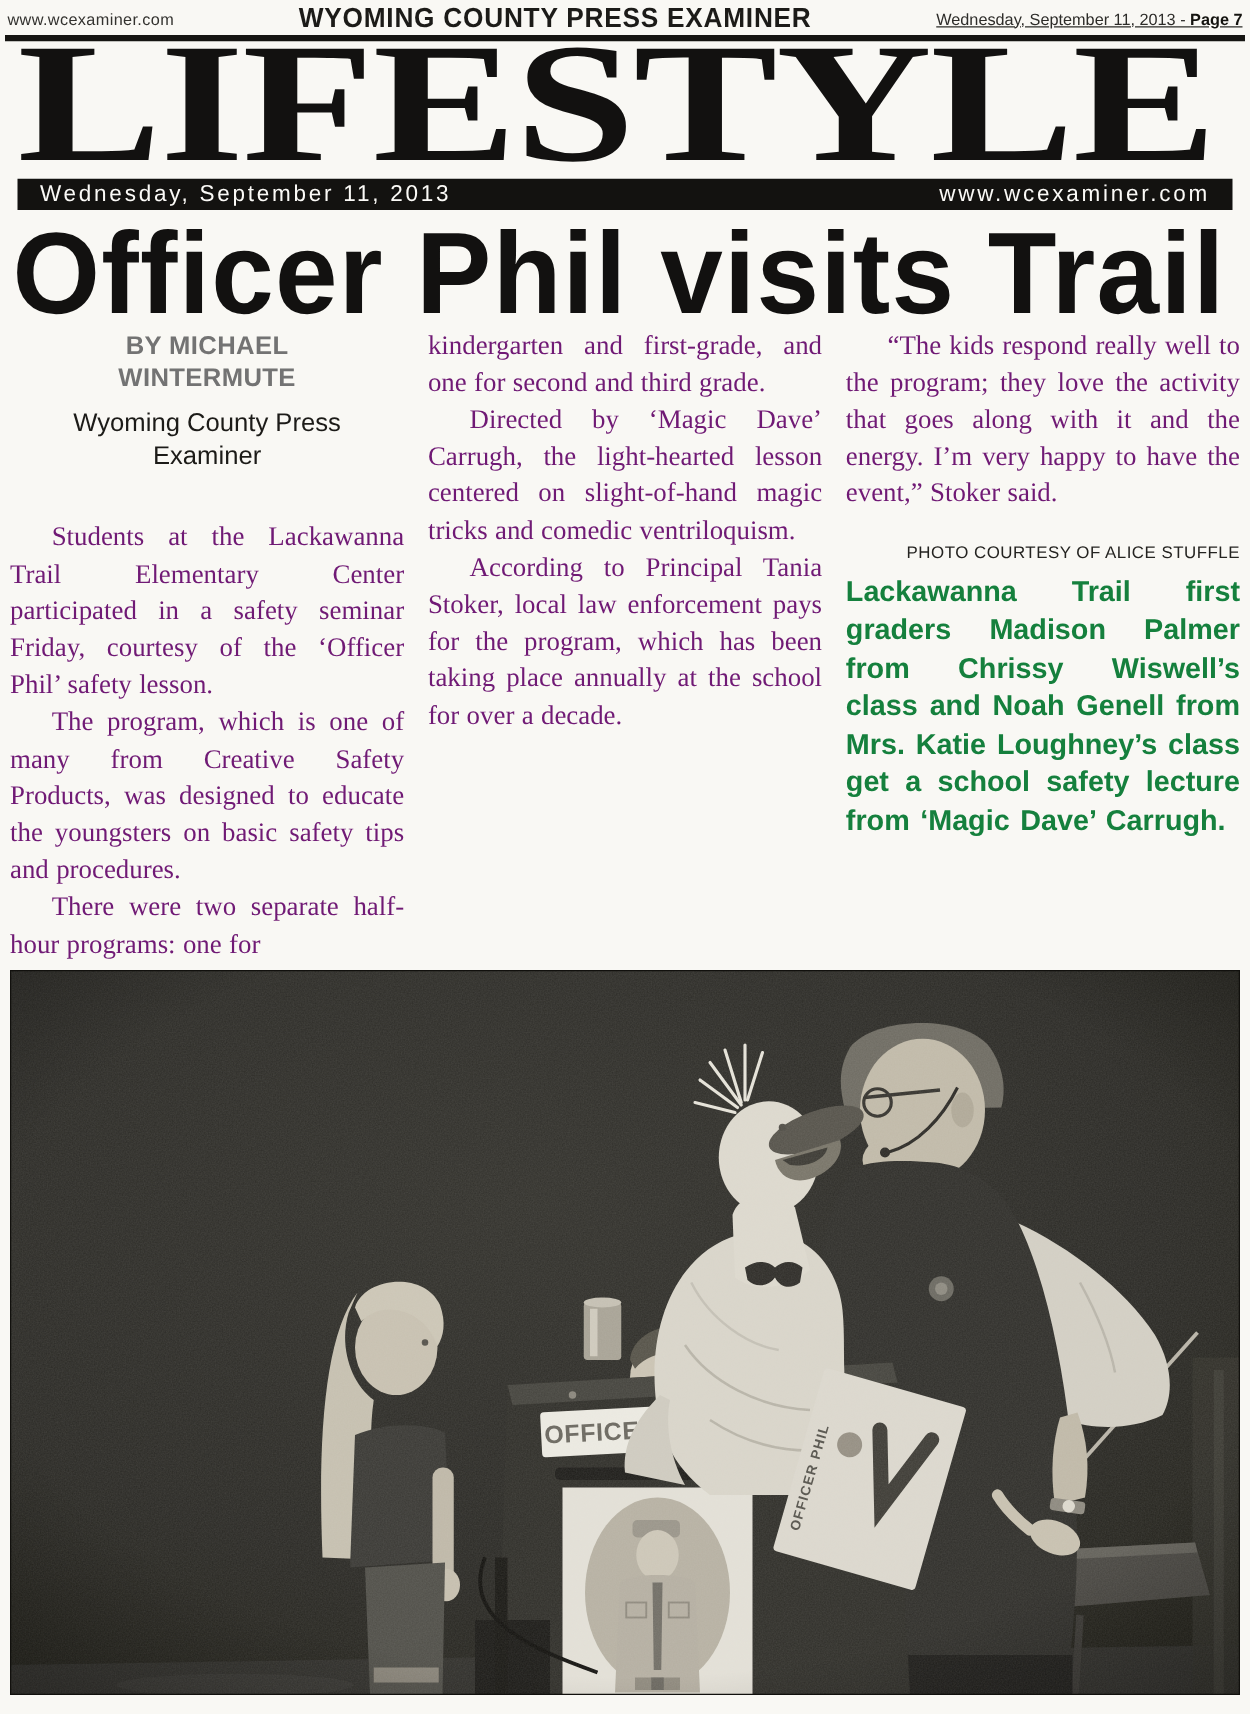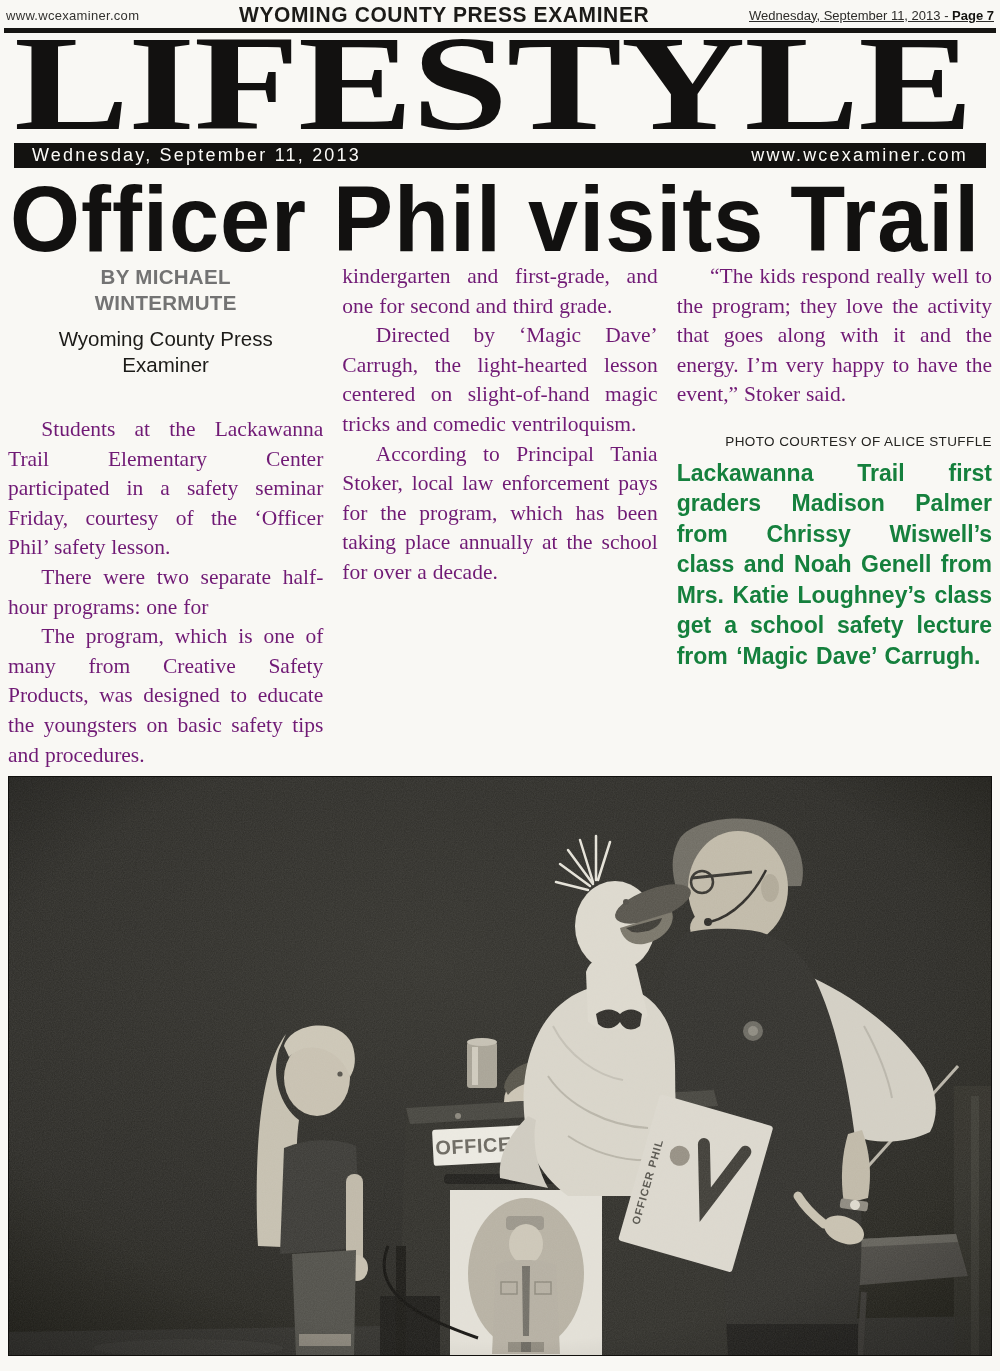--- a/index.html
+++ b/index.html
@@ -78,22 +78,22 @@
 
 <div class="abs headline">
   <span>Officer Phil visits Trail</span>
 </div>
 
 <div class="abs cols">
   <div class="col">
     <div class="byline">BY MICHAEL WINTERMUTE</div>
     <div class="byline-org">Wyoming County Press Examiner</div>
     <p class="indent first-graf">Students at the Lackawanna Trail Elementary Center participated in a safety seminar Friday, courtesy of the ‘Officer Phil’ safety lesson.</p>
+    <p class="indent">The program, which is one of many from Creative Safety Products, was designed to educate the youngsters on basic safety tips and procedures.</p>
     <p class="indent">There were two separate half-hour programs: one for</p>
-    <p class="indent">The program, which is one of many from Creative Safety Products, was designed to educate the youngsters on basic safety tips and procedures.</p>
   </div>
   <div class="col">
     <p>kindergarten and first-grade, and one for second and third grade.</p>
     <p class="indent">Directed by ‘Magic Dave’ Carrugh, the light-hearted lesson centered on slight-of-hand magic tricks and comedic ventriloquism.</p>
     <p class="indent">According to Principal Tania Stoker, local law enforcement pays for the program, which has been taking place annually at the school for over a decade.</p>
   </div>
   <div class="col">
     <p class="indent">“The kids respond really well to the program; they love the activity that goes along with it and the energy. I’m very happy to have the event,” Stoker said.</p>
     <div class="credit">PHOTO COURTESY OF ALICE STUFFLE</div>
     <div class="caption">Lackawanna Trail first graders Madison Palmer from Chrissy Wiswell’s class and Noah Genell from Mrs. Katie Loughney’s class get a school safety lecture from ‘Magic Dave’ Carrugh.</div>

